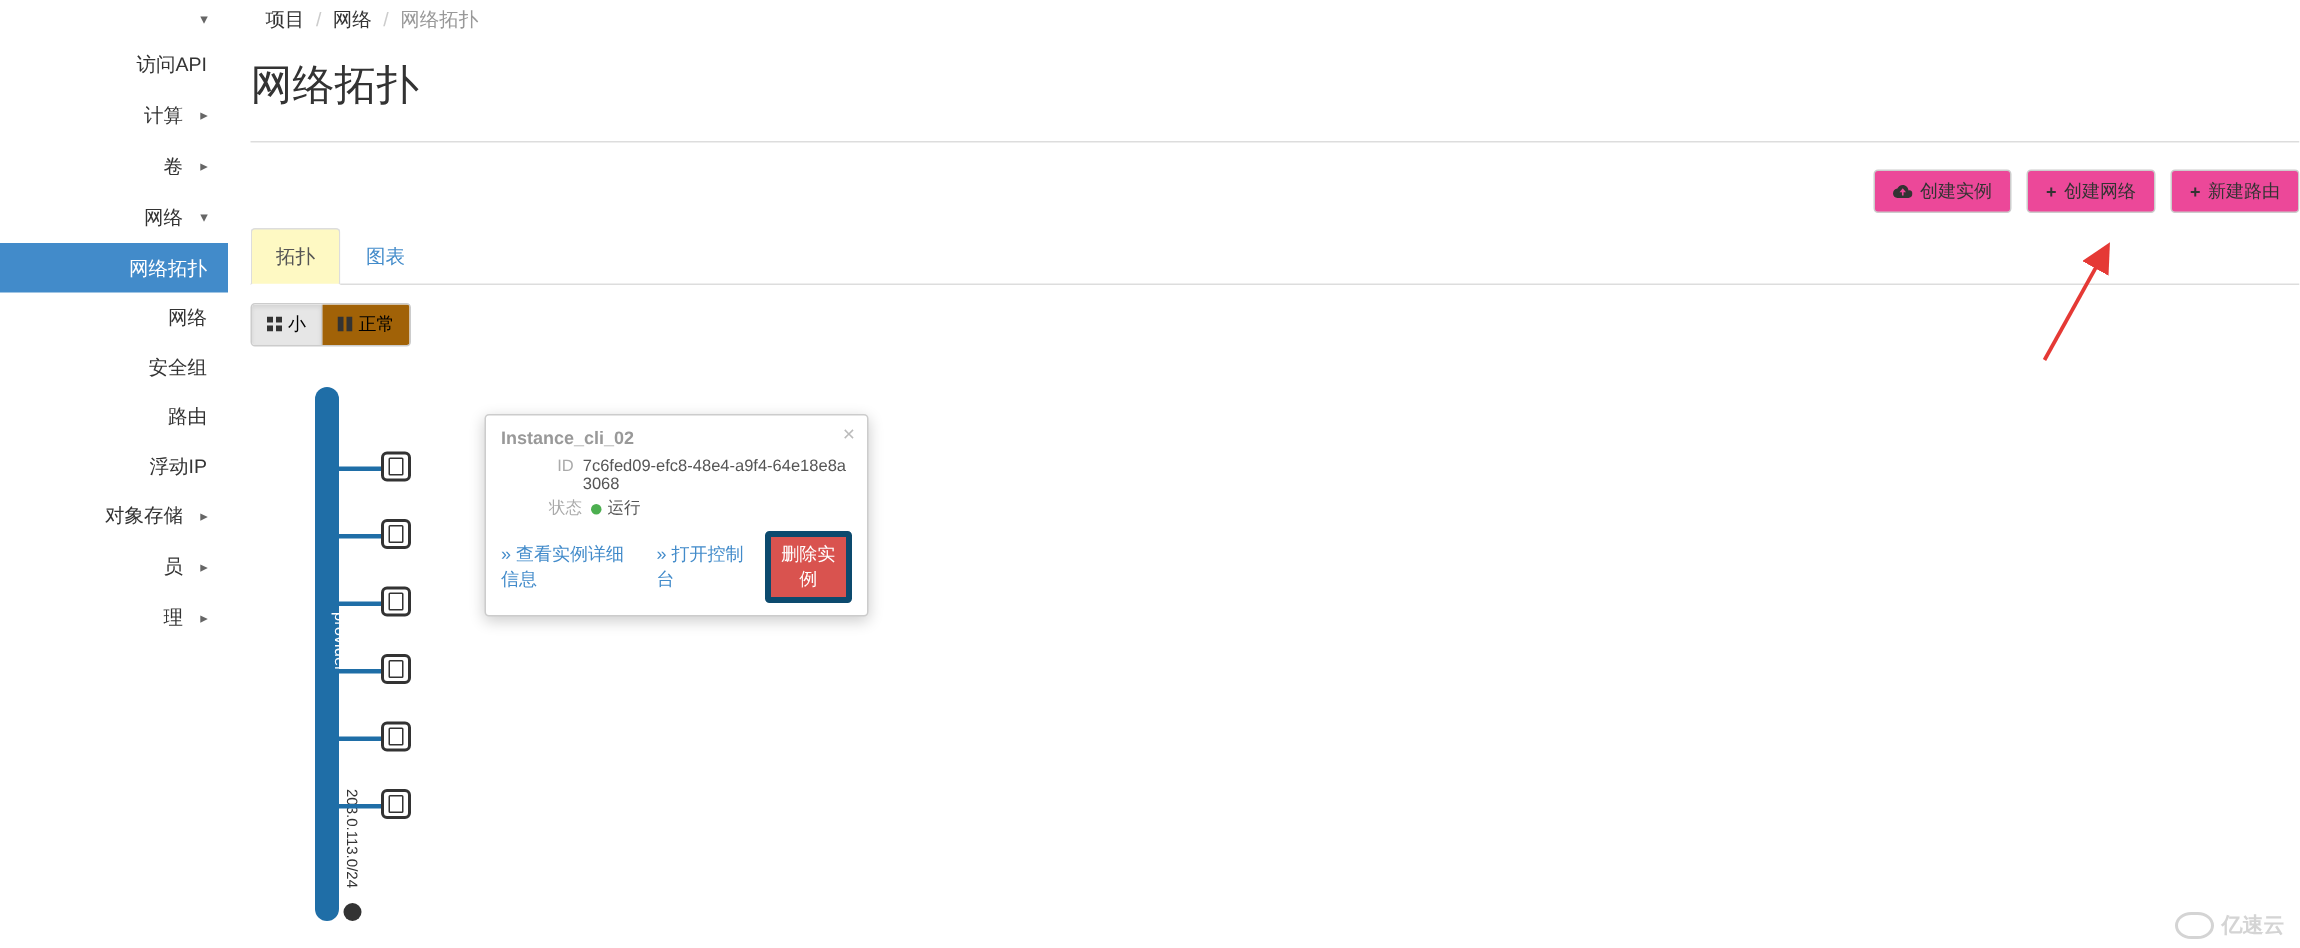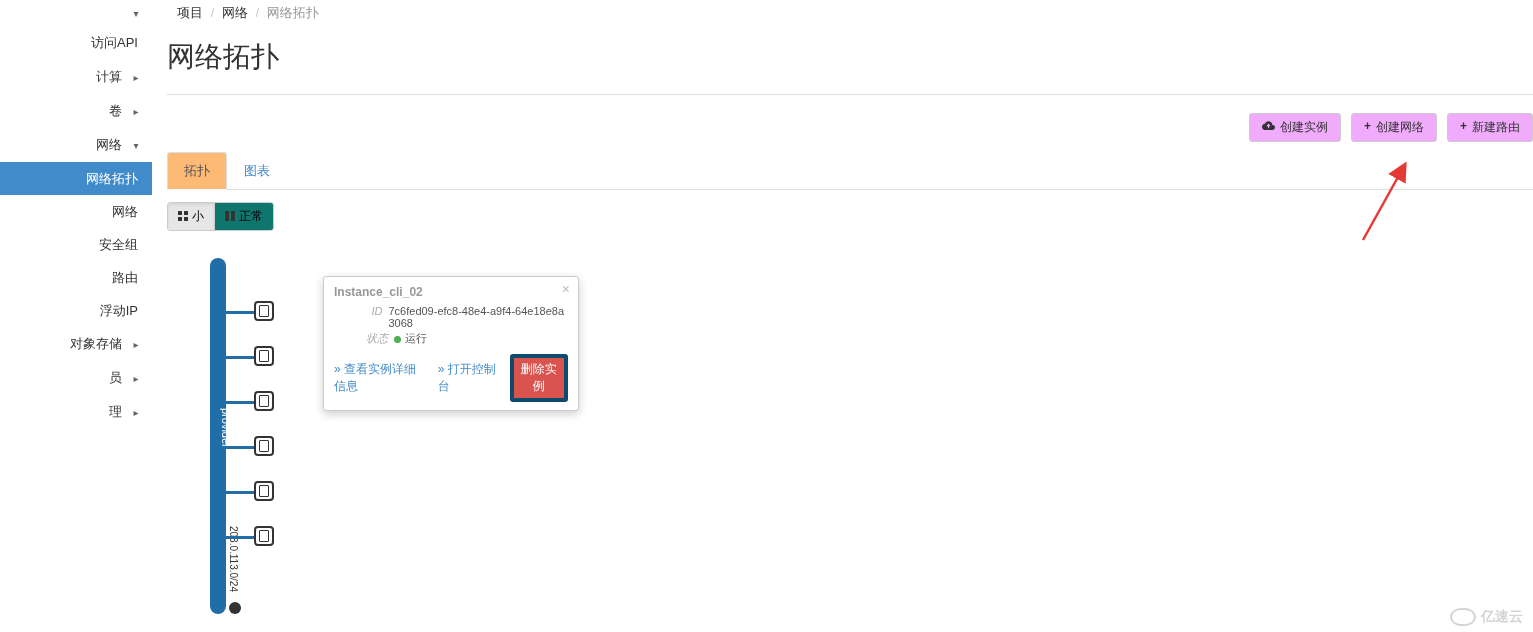--- a/index.html
+++ b/index.html
@@ -87,66 +87,66 @@
       margin: 0;
     }
     .action-row {
       display: flex;
       justify-content: flex-end;
       padding: 18px 0 10px 0;
       gap: 10px;
     }
     .btn-action {
       border: 1px solid #ccc;
-      background: #f0abfc;
+      background: #ec4899;
       padding: 5px 12px;
       font-size: 12px;
       color: #333;
       border-radius: 3px;
       cursor: pointer;
       display: inline-flex;
-      align-items: flex-start;
+      align-items: center;
       gap: 5px;
     }
     .tab-row {
       display: flex;
       border-bottom: 1px solid #ddd;
       margin-top: 0;
     }
     .tab {
       padding: 9px 16px;
       cursor: pointer;
       border: 1px solid transparent;
       margin-bottom: -1px;
       border-radius: 3px 3px 0 0;
       font-size: 13px;
     }
     .tab.active {
       border-color: #ddd #ddd #fff #ddd;
-      background: #fdba74;
+      background: #fef9c3;
       color: #555;
     }
     .tab.inactive {
       color: #428bca;
     }
     .view-toggle {
       display: inline-flex;
       border: 1px solid #ccc;
       border-radius: 3px;
       margin: 12px 0 0 0;
       overflow: hidden;
     }
     .vt-btn {
       padding: 5px 10px;
       font-size: 12px;
       cursor: pointer;
       display: flex;
       align-items: center;
       gap: 4px;
-      background: #0f766e;
+      background: #a16207;
       border: none;
       border-right: 1px solid #ccc;
     }
     .vt-btn:last-child { border-right: none; }
     .vt-btn.active {
       background: #e6e6e6;
       box-shadow: inset 0 2px 3px rgba(0,0,0,0.08);
     }
     .topology-canvas {
       position: absolute;
@@ -247,21 +247,20 @@
       display: flex;
       font-size: 11px;
       color: #666;
       margin-bottom: 2px;
     }
     .popup-row .lbl {
       width: 60px;
       text-align: right;
       color: #aaa;
       padding-right: 6px;
-      font-style: italic;
     }
     .popup-row .val {
       color: #555;
       word-break: break-all;
     }
     .status-dot {
       display: inline-block;
       width: 7px;
       height: 7px;
       border-radius: 50%;

